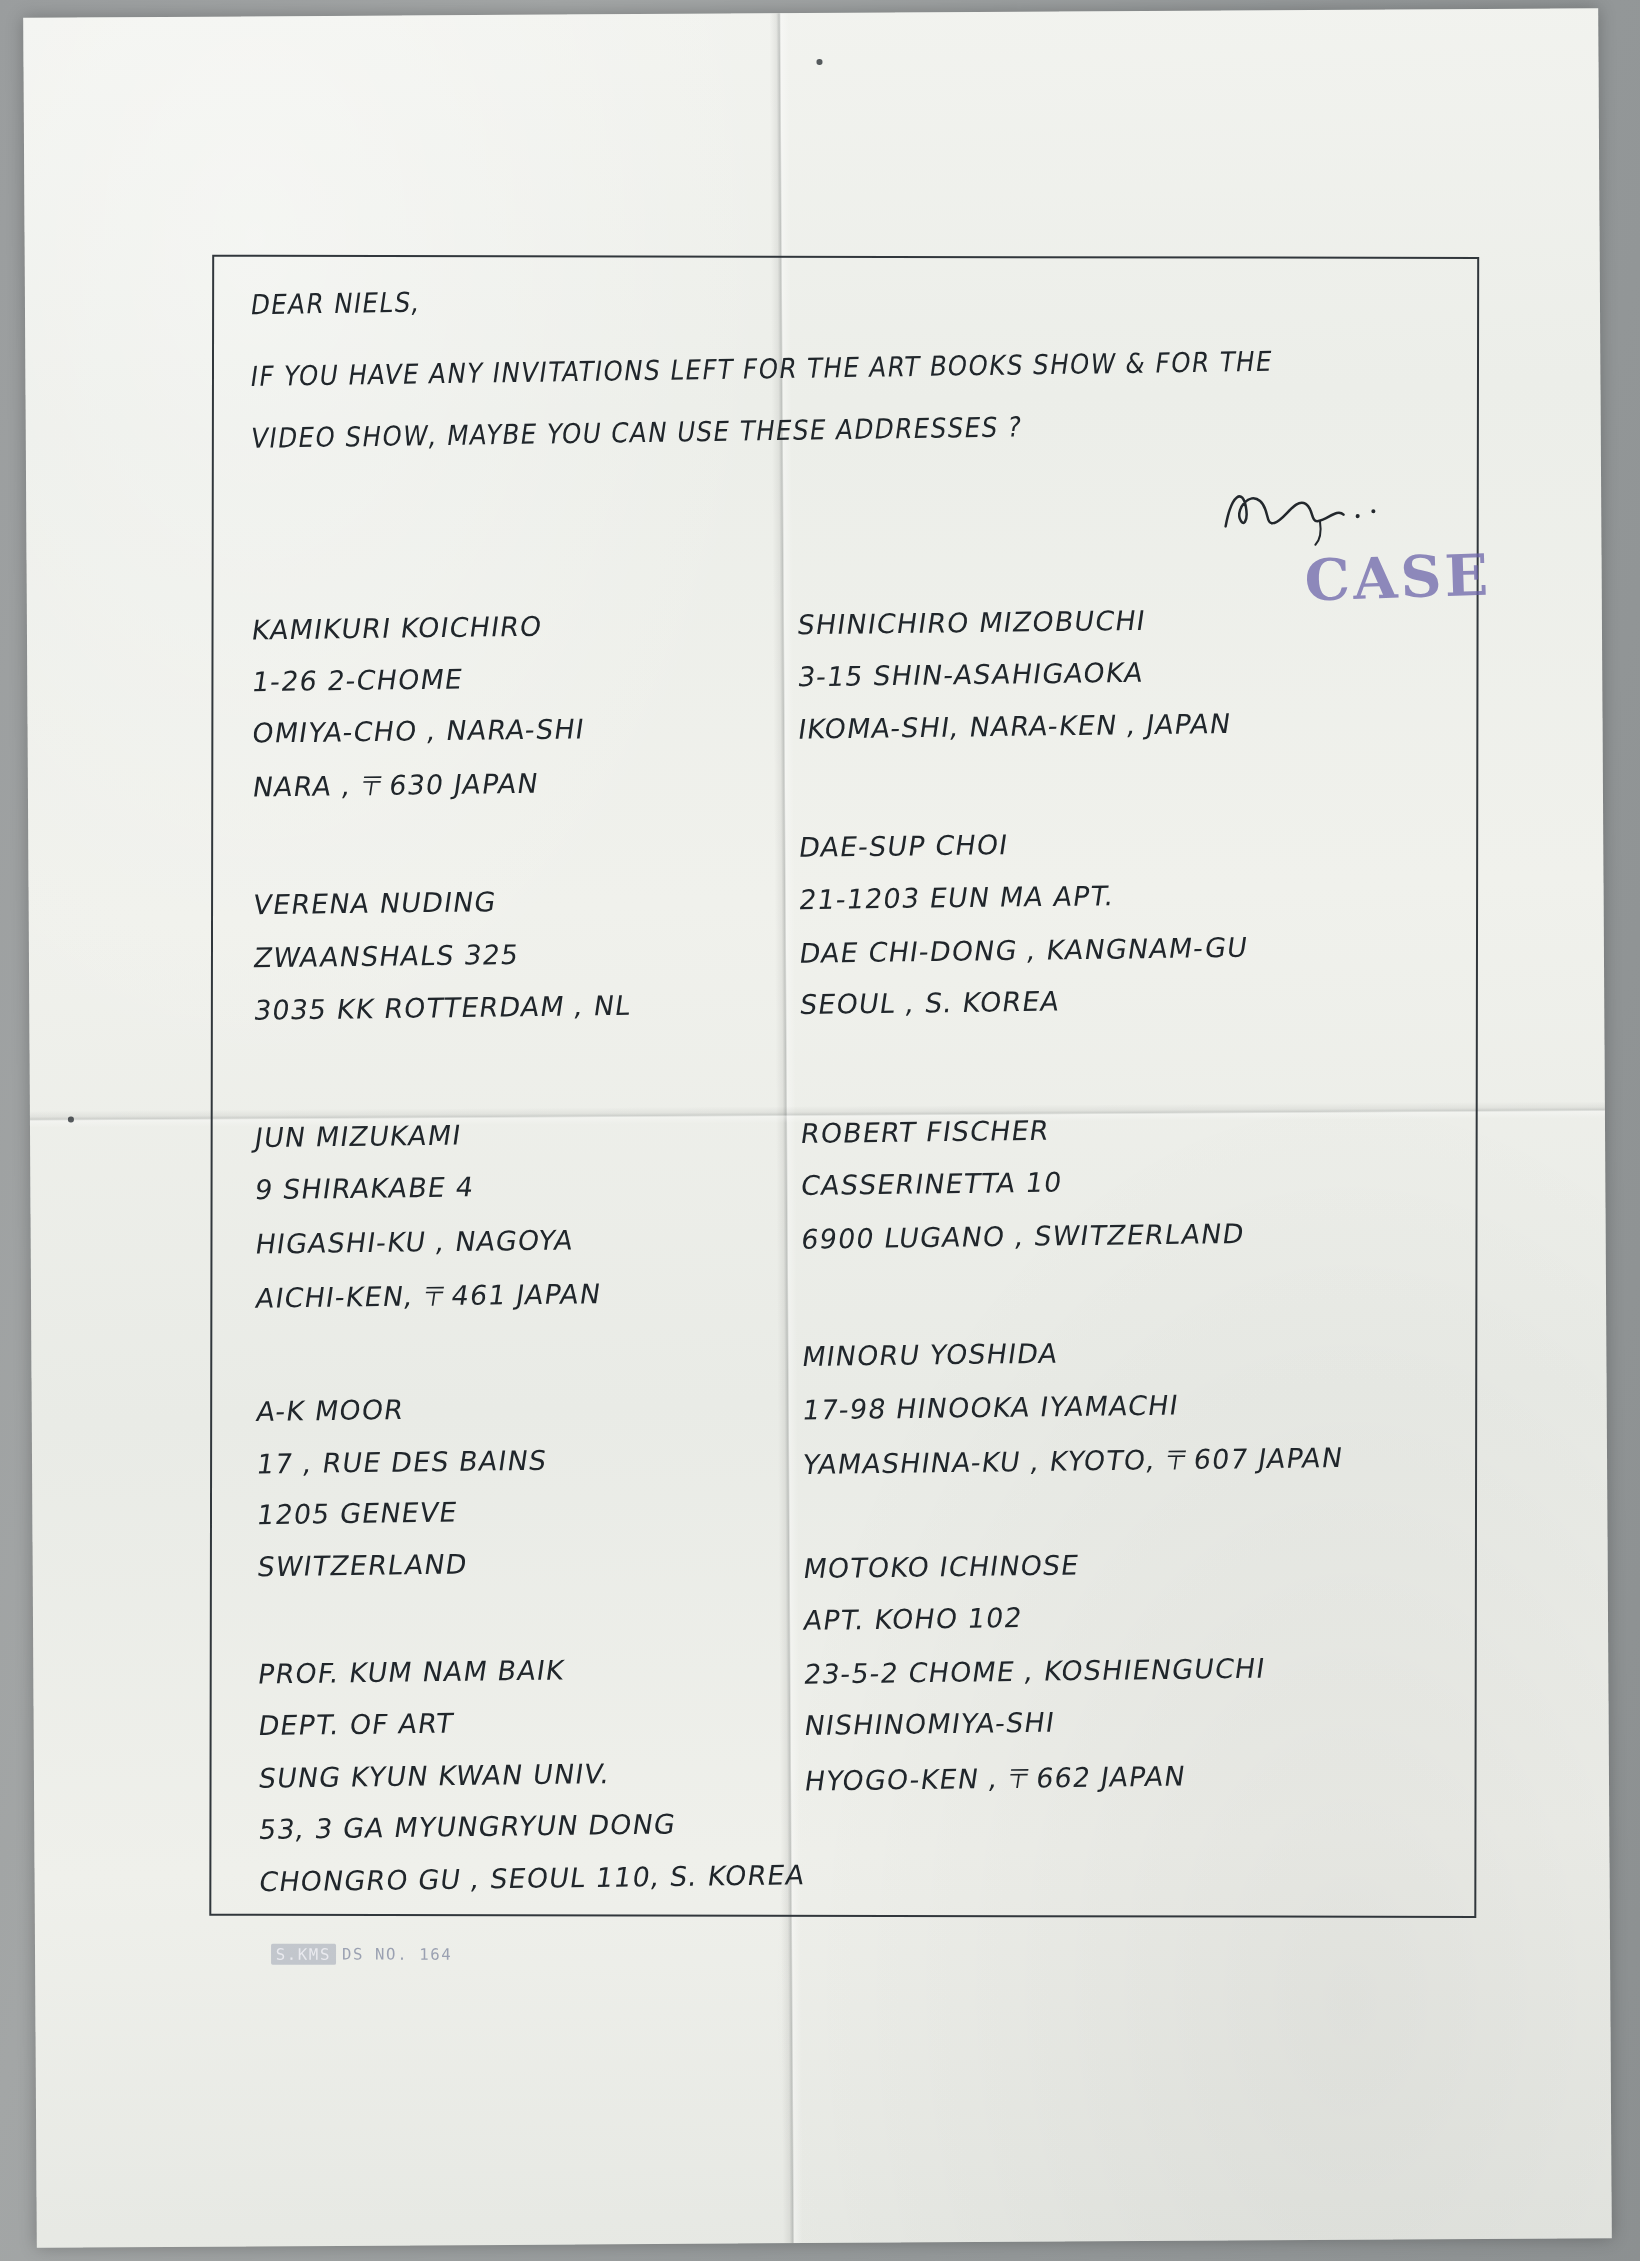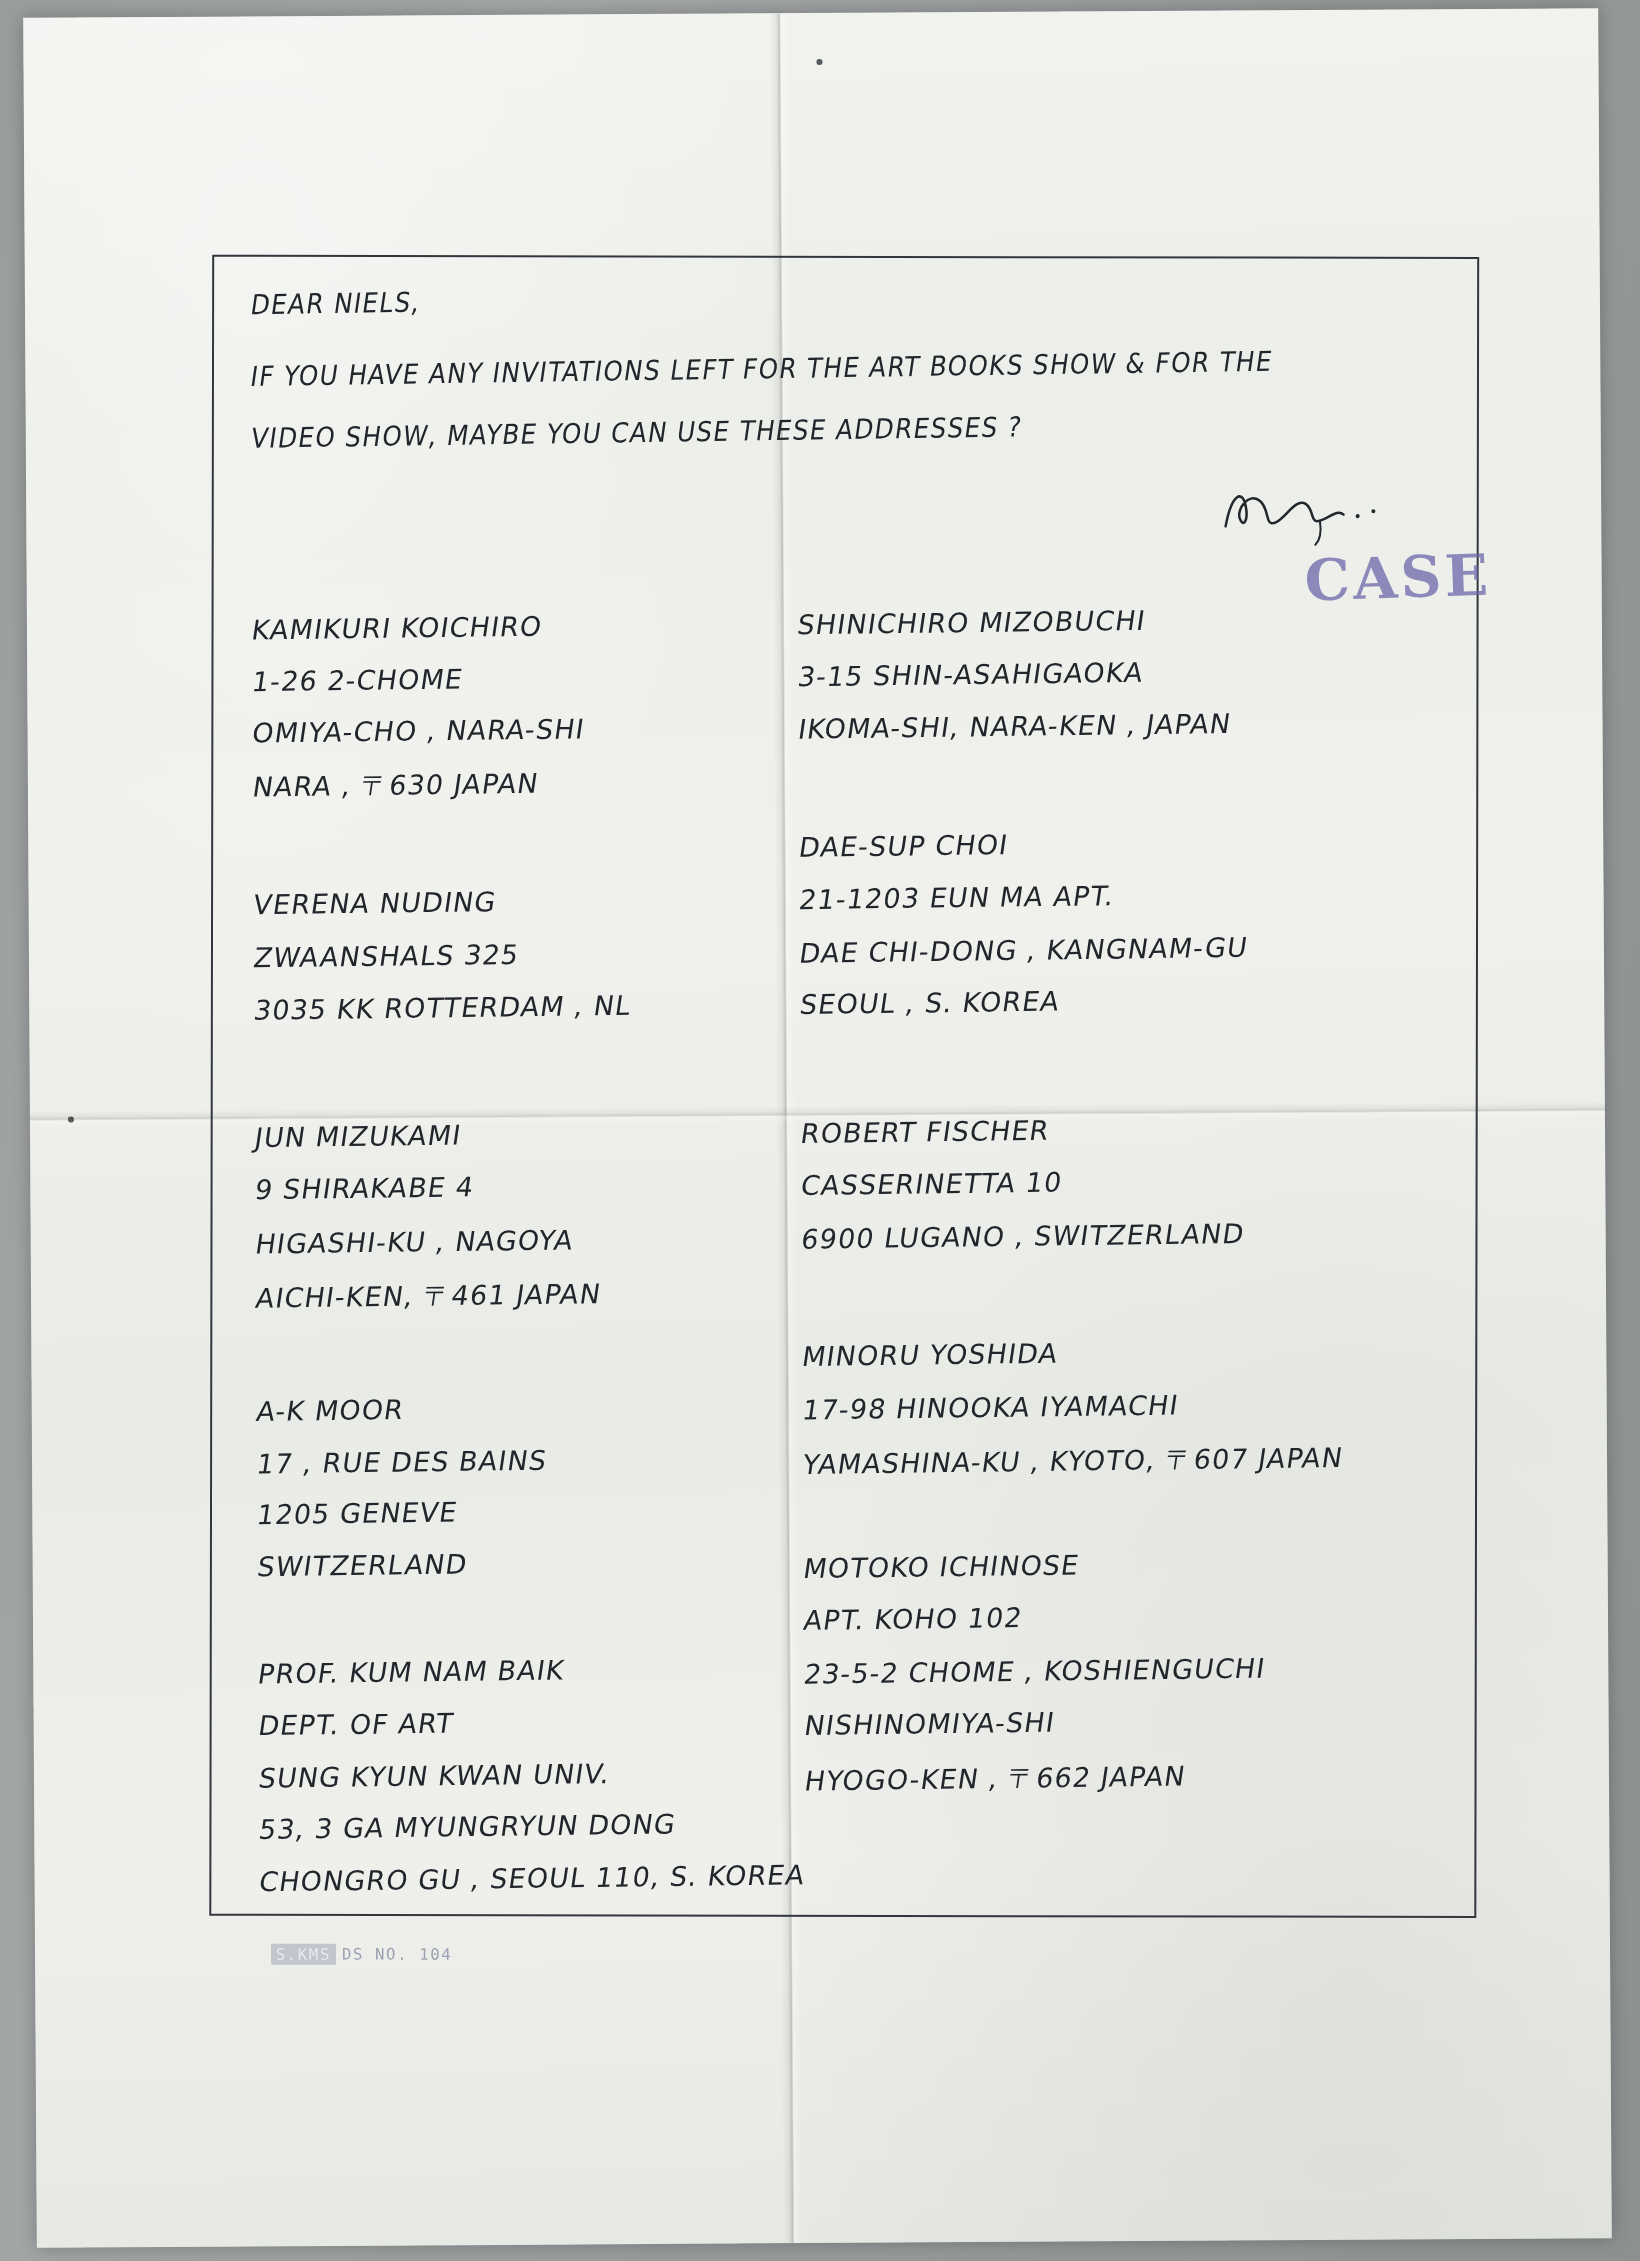--- a/index.html
+++ b/index.html
@@ -272,19 +272,19 @@
       <div class="addr col-right" style="top:1380px;">17-98 Hinooka Iyamachi</div>
       <div class="addr col-right" style="top:1432px;">Yamashina-ku , Kyoto, 〒607 Japan</div>
 
       <div class="addr col-right" style="top:1539px;">Motoko Ichinose</div>
       <div class="addr col-right" style="top:1591px;">Apt. Koho  102</div>
       <div class="addr col-right" style="top:1644px;">23-5-2  Chome , Koshienguchi</div>
       <div class="addr col-right" style="top:1696px;">Nishinomiya-shi</div>
       <div class="addr col-right" style="top:1749px;">Hyogo-ken , 〒662 Japan</div>
 
       <div id="archival">
-        <span class="box">S.KMS</span><span>DS NO. 104</span>
+        <span class="box">S.KMS</span><span>DS NO. 164</span>
       </div>
 
     </div>
   </div>
 </div>
 
 
 </body></html>

